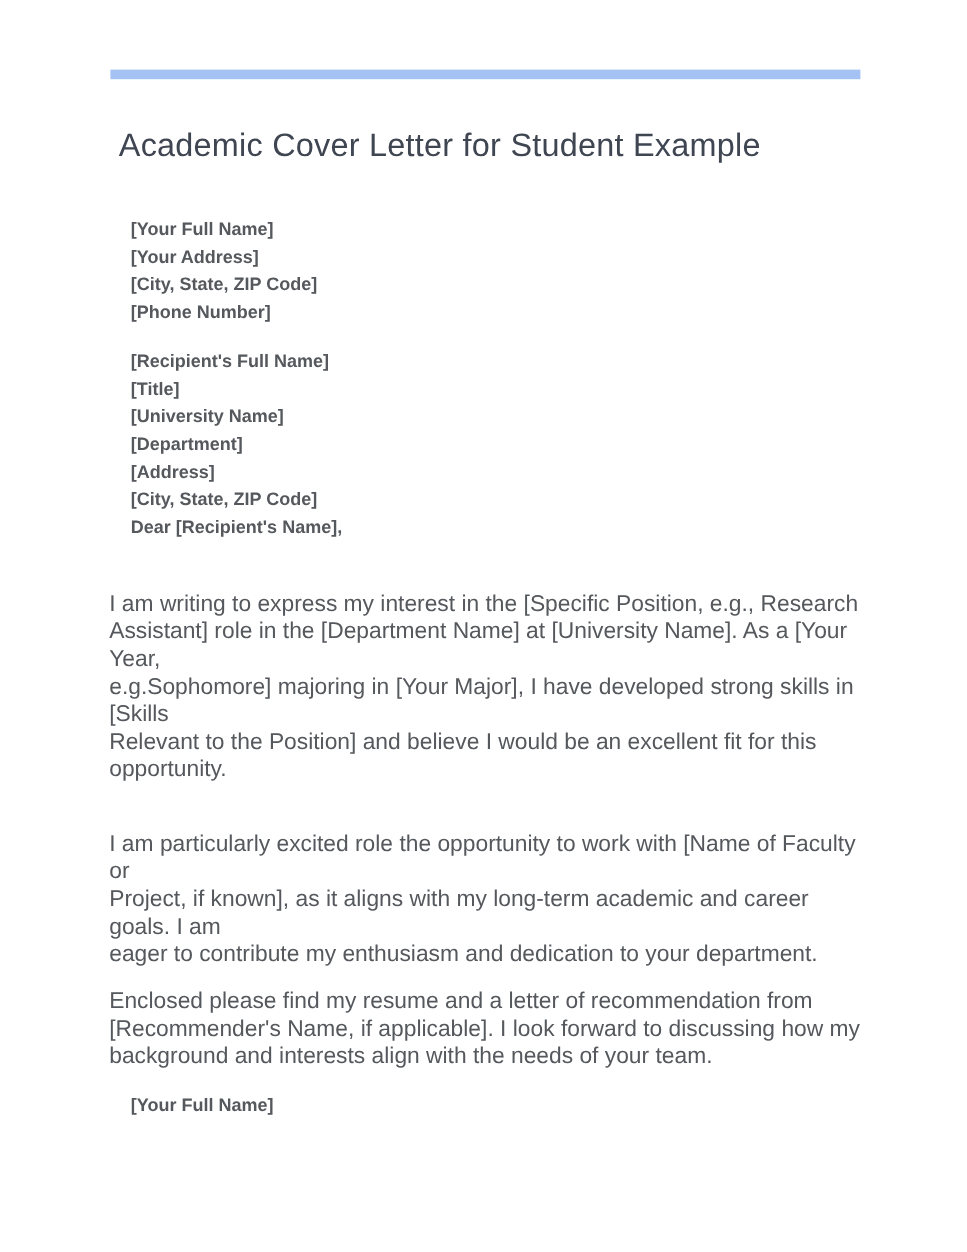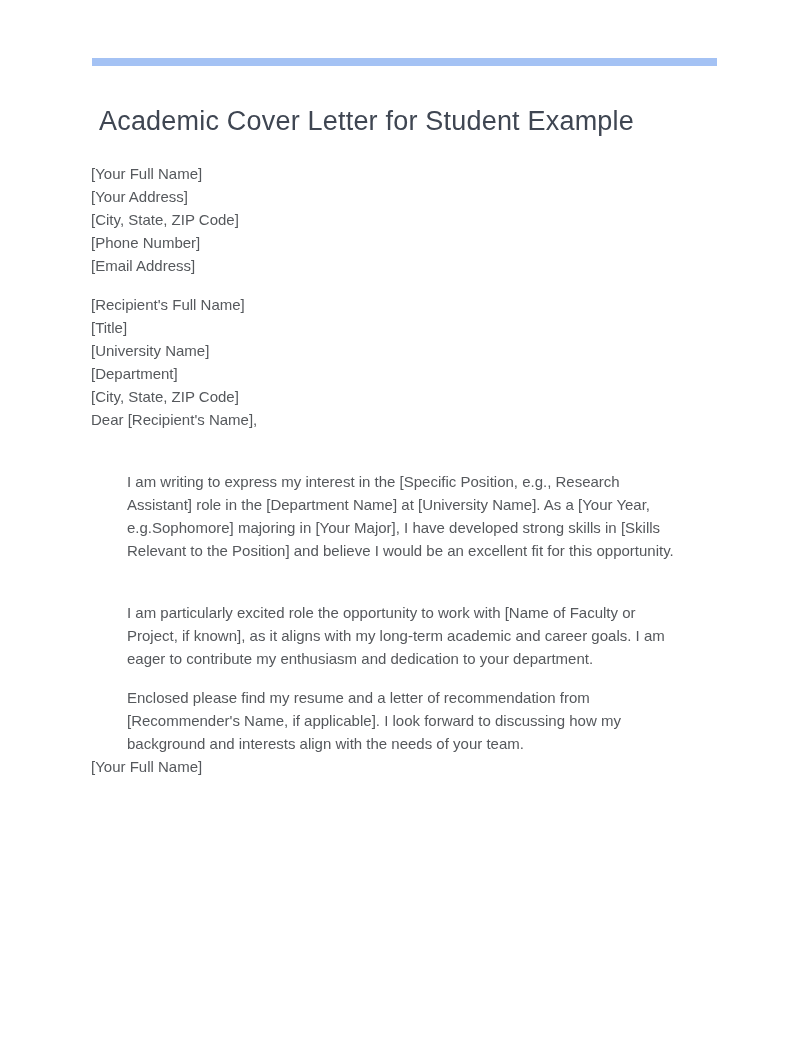--- a/index.html
+++ b/index.html
@@ -40,28 +40,27 @@
   }
   .content {
     position: absolute;
     left: 91px;
     top: 162px;
     width: 632px;
     font-size: 15px;
     line-height: 23px;
     color: var(--body-color);
   }
-  .block { margin: 0; }
+  .block { margin: 18px; font-weight: bold; }
   .block + .block,
   .para { margin-top: 16px; }
   .para {
     white-space: pre-line;
-    font-size: 15px;
+    font-size: 19px;
     line-height: 23px;
-    margin-left: 36px;
   }
   .line { font-size: 15px; line-height: 23px; }
   
   .p-clip { position: relative; }
   .p-clip .artifact {
     position: absolute;
     top: -1px;
     left: 0;
     right: 0;
     height: 6px;
@@ -78,28 +77,28 @@
 
   <h1 class="title">Academic Cover Letter for Student Example</h1>
 
   <div class="content">
 
     <div class="block">
       <div class="line">[Your Full Name]</div>
       <div class="line">[Your Address]</div>
       <div class="line">[City, State, ZIP Code]</div>
       <div class="line">[Phone Number]</div>
-      <div class="line">[Email Address]</div>
     </div>
 
     <div class="block">
       <div class="line">[Recipient's Full Name]</div>
       <div class="line">[Title]</div>
       <div class="line">[University Name]</div>
       <div class="line">[Department]</div>
+      <div class="line">[Address]</div>
       <div class="line">[City, State, ZIP Code]</div>
       <div class="line">Dear [Recipient's Name],</div>
     </div>
 
     <p class="para p-clip">
       <span>I am writing to express my interest in the [Specific Position, e.g., Research
 Assistant] role in the [Department Name] at [University Name]. As a [Your Year,
 e.g.Sophomore] majoring in [Your Major], I have developed strong skills in [Skills
 Relevant to the Position] and believe I would be an excellent fit for this opportunity.</span>
       <span class="artifact"></span>

